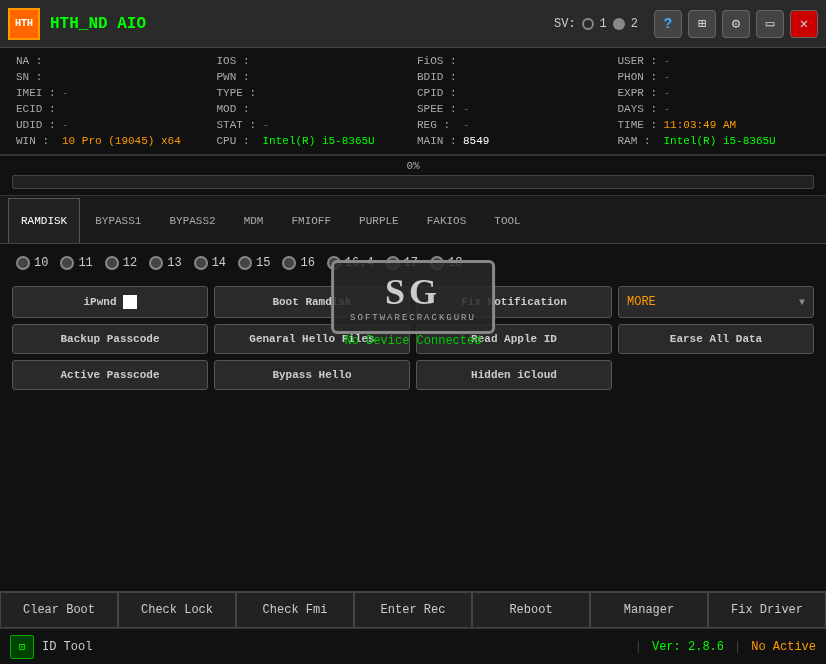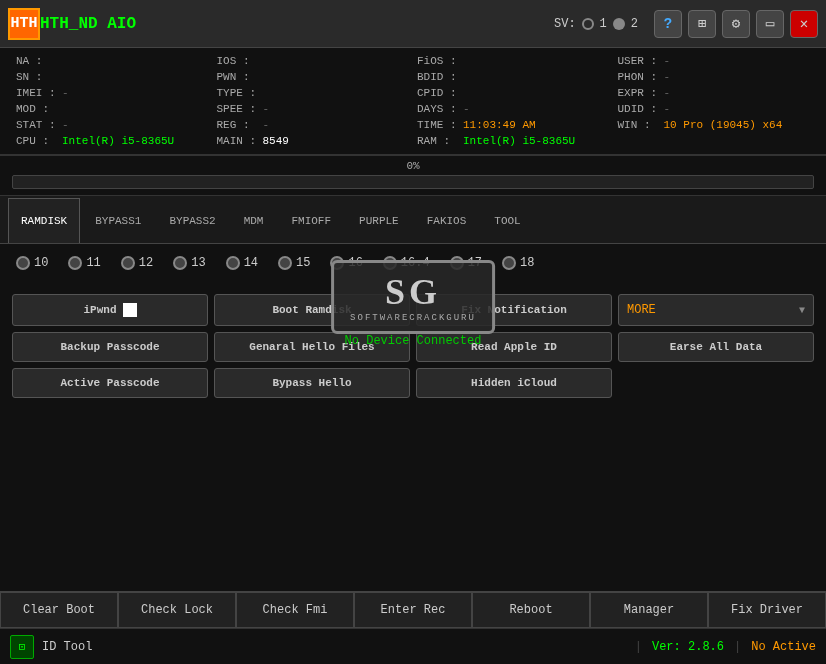--- a/index.html
+++ b/index.html
@@ -25,22 +25,23 @@
     }
     #app-logo {
       width: 32px;
       height: 32px;
       background: #ff6600;
       border: 2px solid #ff9900;
       display: flex;
       align-items: center;
       justify-content: center;
       font-weight: bold;
-      font-size: 15px;
+      font-size: 10px;
       color: #fff;
+      margin-right: 10px;
     }
     #app-title {
       color: #00ff00;
       font-size: 16px;
       font-weight: bold;
       flex: 1;
     }
     #sv-area {
       display: flex;
       align-items: center;
@@ -202,23 +203,23 @@
     #main-content {
       background: #111;
       padding: 8px;
       flex: 1;
     }
 
     
     #ios-selector {
       display: flex;
       align-items: center;
-      gap: 20px;
+      gap: 12px;
       padding: 4px 8px;
-      margin-bottom: 16px;
+      margin-bottom: 8px;
     }
     .ios-option {
       display: flex;
       align-items: center;
       gap: 4px;
       cursor: pointer;
       font-size: 12px;
       color: #ccc;
     }
     .radio-btn {
@@ -430,20 +431,24 @@
       </div>
       <div class="info-cell">
         <span class="info-label">CPID :</span>
         <span class="info-value"></span>
       </div>
       <div class="info-cell">
         <span class="info-label">EXPR :</span>
         <span class="info-value dash">-</span>
       </div>
 
+      <div class="info-cell">
+        <span class="info-label">ECID :</span>
+        <span class="info-value"></span>
+      </div>
       <div class="info-cell">
         <span class="info-label">MOD :</span>
         <span class="info-value"></span>
       </div>
       <div class="info-cell">
         <span class="info-label">SPEE :</span>
         <span class="info-value dash">-</span>
       </div>
       <div class="info-cell">
         <span class="info-label">DAYS :</span>

